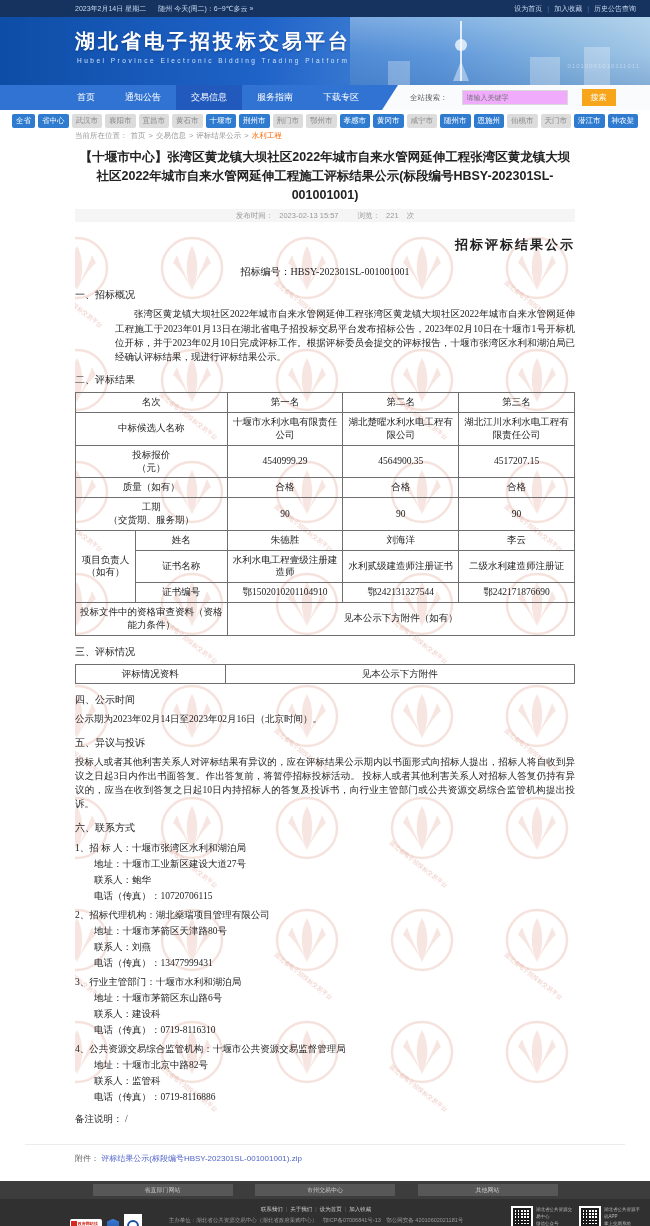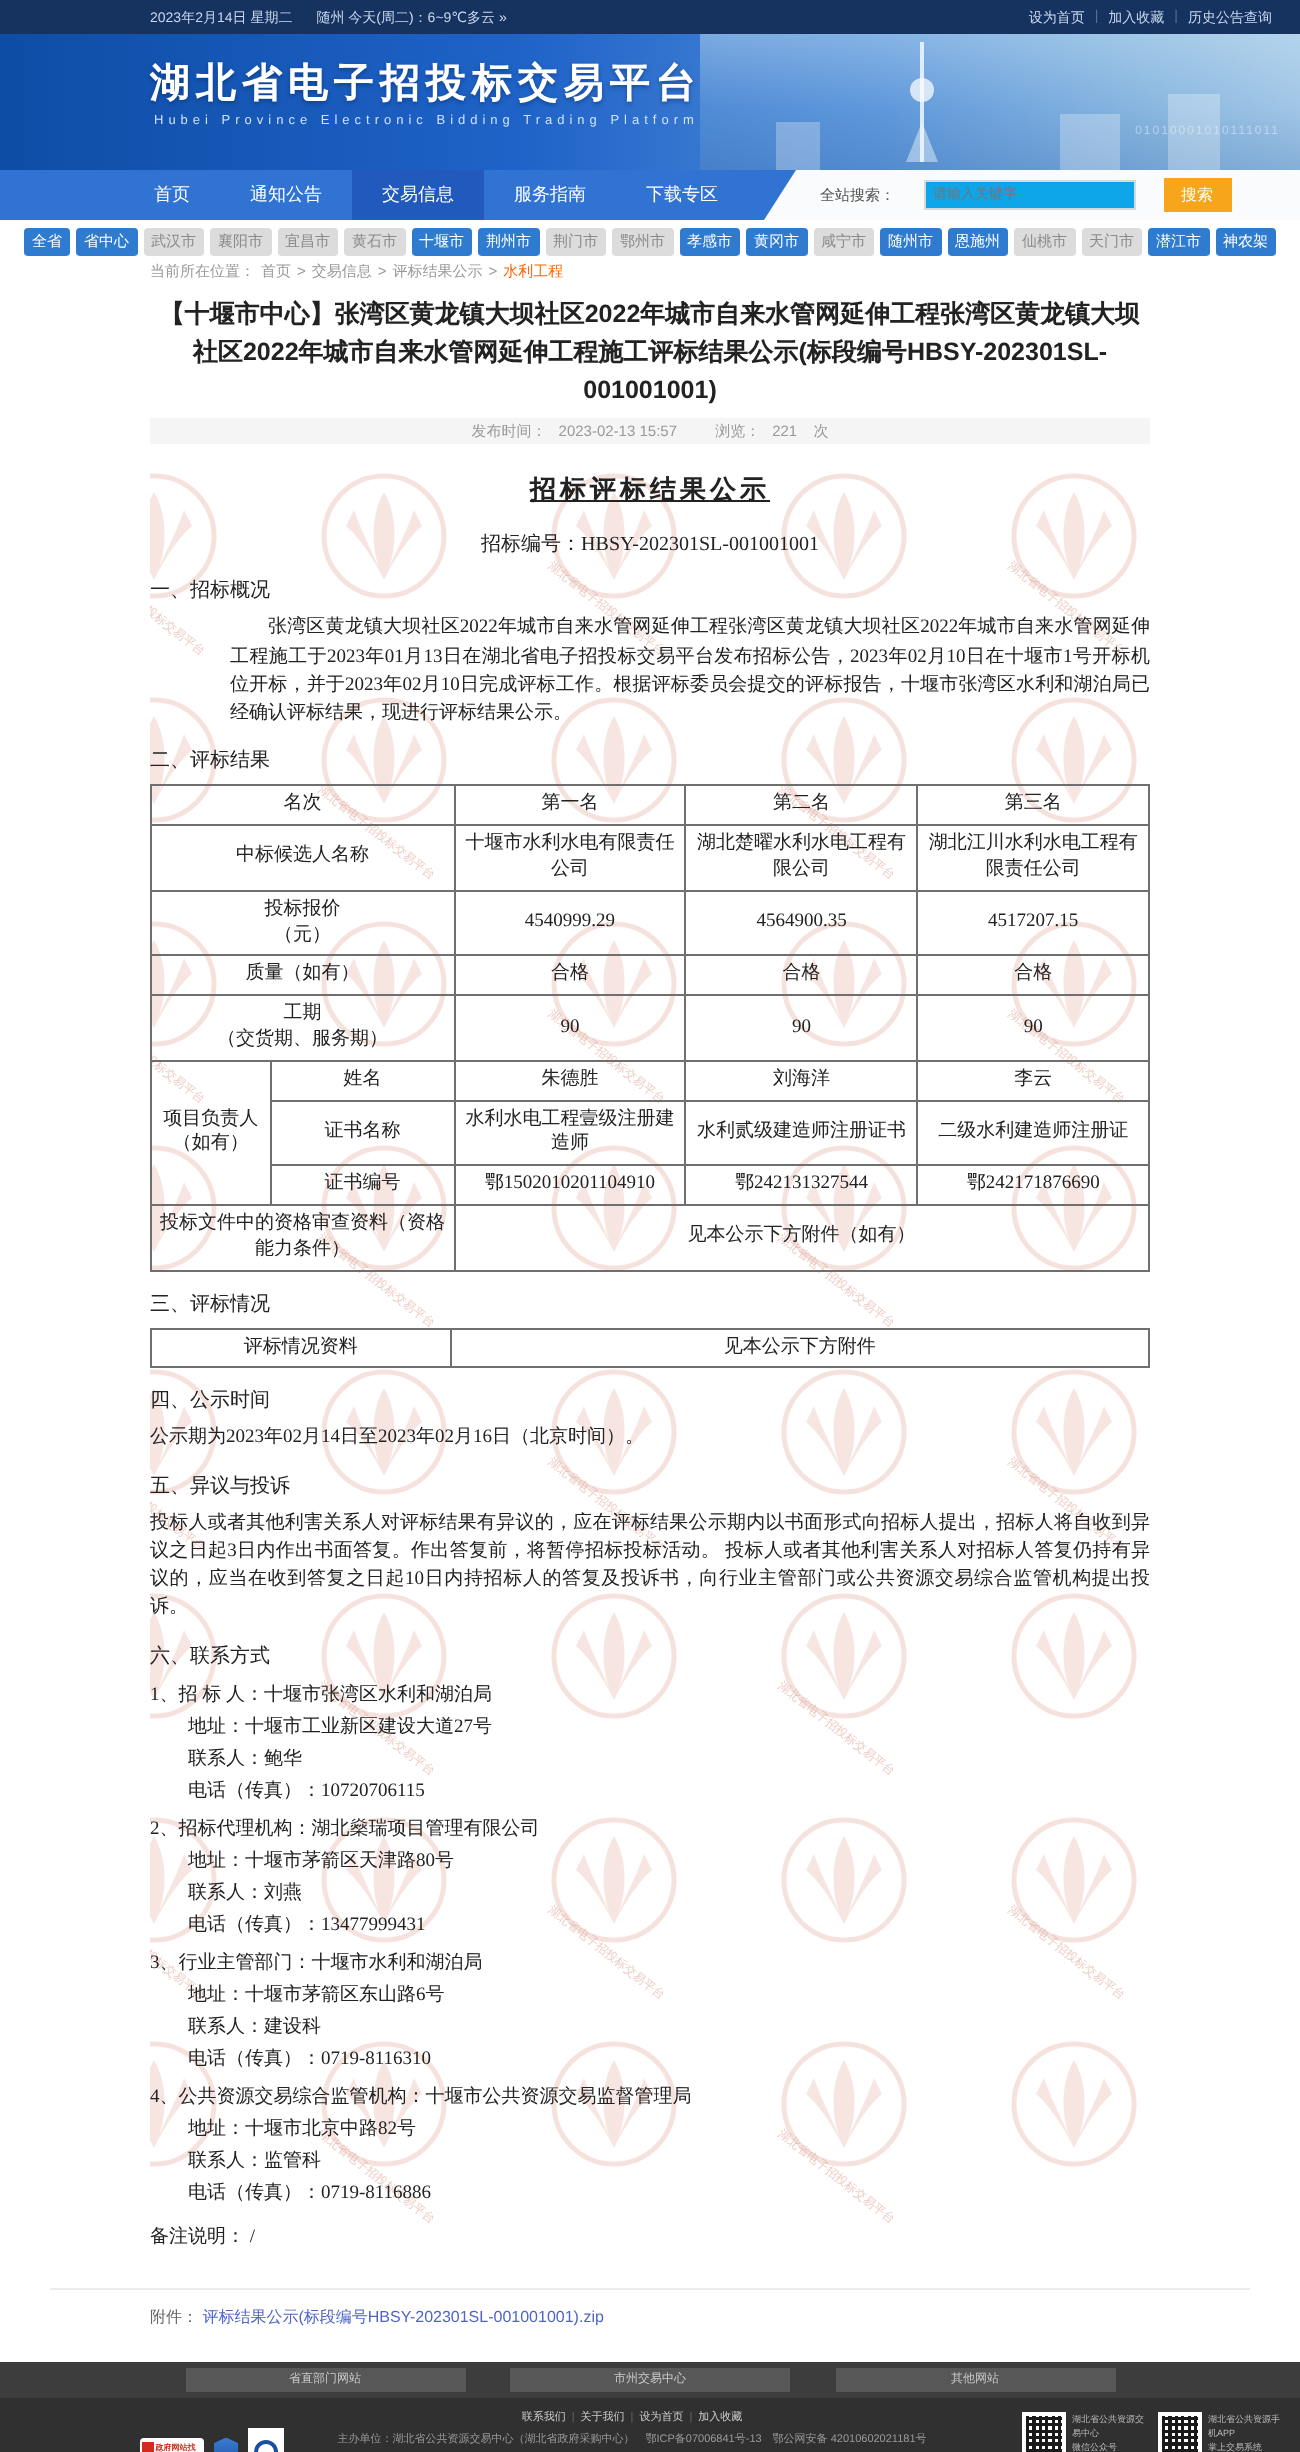--- a/index.html
+++ b/index.html
@@ -32,21 +32,21 @@
   .banner-digits { position: absolute; right: 10px; top: 46px; color: rgba(255,255,255,.4); font-size: 6px; letter-spacing: 1px; }
   
   .navbar { height: 25px; background: #fafbfc; display: flex; align-items: center; position: relative; }
   .nav-blue { display: flex; align-items: stretch; height: 25px; background: #3173d2; padding-left: 62px;
     min-width: 398px; clip-path: polygon(0 0, 100% 0, calc(100% - 16px) 100%, 0 100%); }
   .nav-item { color: #fff; font-size: 9px; line-height: 25px; padding: 0 15px; cursor: pointer; white-space: nowrap; }
   .nav-item.active { background: #2159bd; }
   .search { display: flex; align-items: center; gap: 14px; margin-left: 12px; }
   .search-label { font-size: 7.5px; color: #555; }
   .search-input { width: 106px; height: 15px; border: 1px solid #d9d9d9; font-size: 7px; padding: 0 4px;
-    color: #333; background: #0ea5e9; outline: none; }
+    color: #333; background: #f0abfc; outline: none; }
   .search-btn { width: 34px; height: 17px; background: #f7a61b; color: #fff; border: none; font-size: 8px;
     cursor: pointer; }
   
   .citybar { height: 21px; display: flex; align-items: center; justify-content: center; gap: 3px; background: #fff; }
   .city-tab { font-size: 7.5px; padding: 2px 4px; border-radius: 2px; cursor: pointer; white-space: nowrap; }
   .city-tab.on { background: #2e7bd0; color: #fff; }
   .city-tab.off { background: #dcdcdc; color: #8a8a8a; }
   
   .breadcrumb { height: 13px; font-size: 7.5px; color: #999; padding-left: 75px; display: flex; align-items: flex-start; gap: 3px; }
   .bc-item { cursor: pointer; }
@@ -58,21 +58,21 @@
     text-align: center; line-height: 13px; height: 13px; }
   .art-meta span { margin: 0 3px; }
   
   .doc { width: 500px; margin: 0 auto; position: relative; height: 912px; overflow: hidden;
     font-family: "Liberation Serif", "DejaVu Serif", serif; font-size: 9.5px; color: #222; padding-top: 14px; }
   .wm-layer { position: absolute; left: -40px; top: 0; width: 580px; height: 912px; pointer-events: none; z-index: 0; }
   .wm { position: absolute; width: 64px; height: 64px; opacity: .5; }
   .wm-t { position: absolute; font-size: 6px; color: #e4b3a8; transform: rotate(38deg); white-space: nowrap; opacity: .7;
     font-family: "Liberation Sans", sans-serif; }
   .doc-content { position: relative; z-index: 1; }
-  .doc-h1 { text-align: center; font-size: 13px; font-weight: bold; letter-spacing: 2px; text-decoration: underline; }
+  .doc-h1 { text-align: right; font-size: 13px; font-weight: bold; letter-spacing: 2px; }
   .doc-bidno { text-align: center; margin-top: 11px; font-size: 10px; }
   .sec-title { margin: 9px 0 5px; font-size: 10px; }
   .para { text-indent: 2em; line-height: 1.5; text-align: justify; margin-left: 40px; }
   .para-flat { line-height: 1.5; text-align: justify; }
   table.rt, table.et { width: 100%; border-collapse: collapse; margin: 5px 0 2px; }
   .rt td, .et td { border: 1px solid #6f6f6f; text-align: center; font-size: 9.5px; padding: 3px 2px;
     line-height: 1.35; background: transparent; }
   .et td.l { width: 30%; }
   .contact-block { margin-top: 3px; }
   .c-line, .c-sub { line-height: 16px; }

